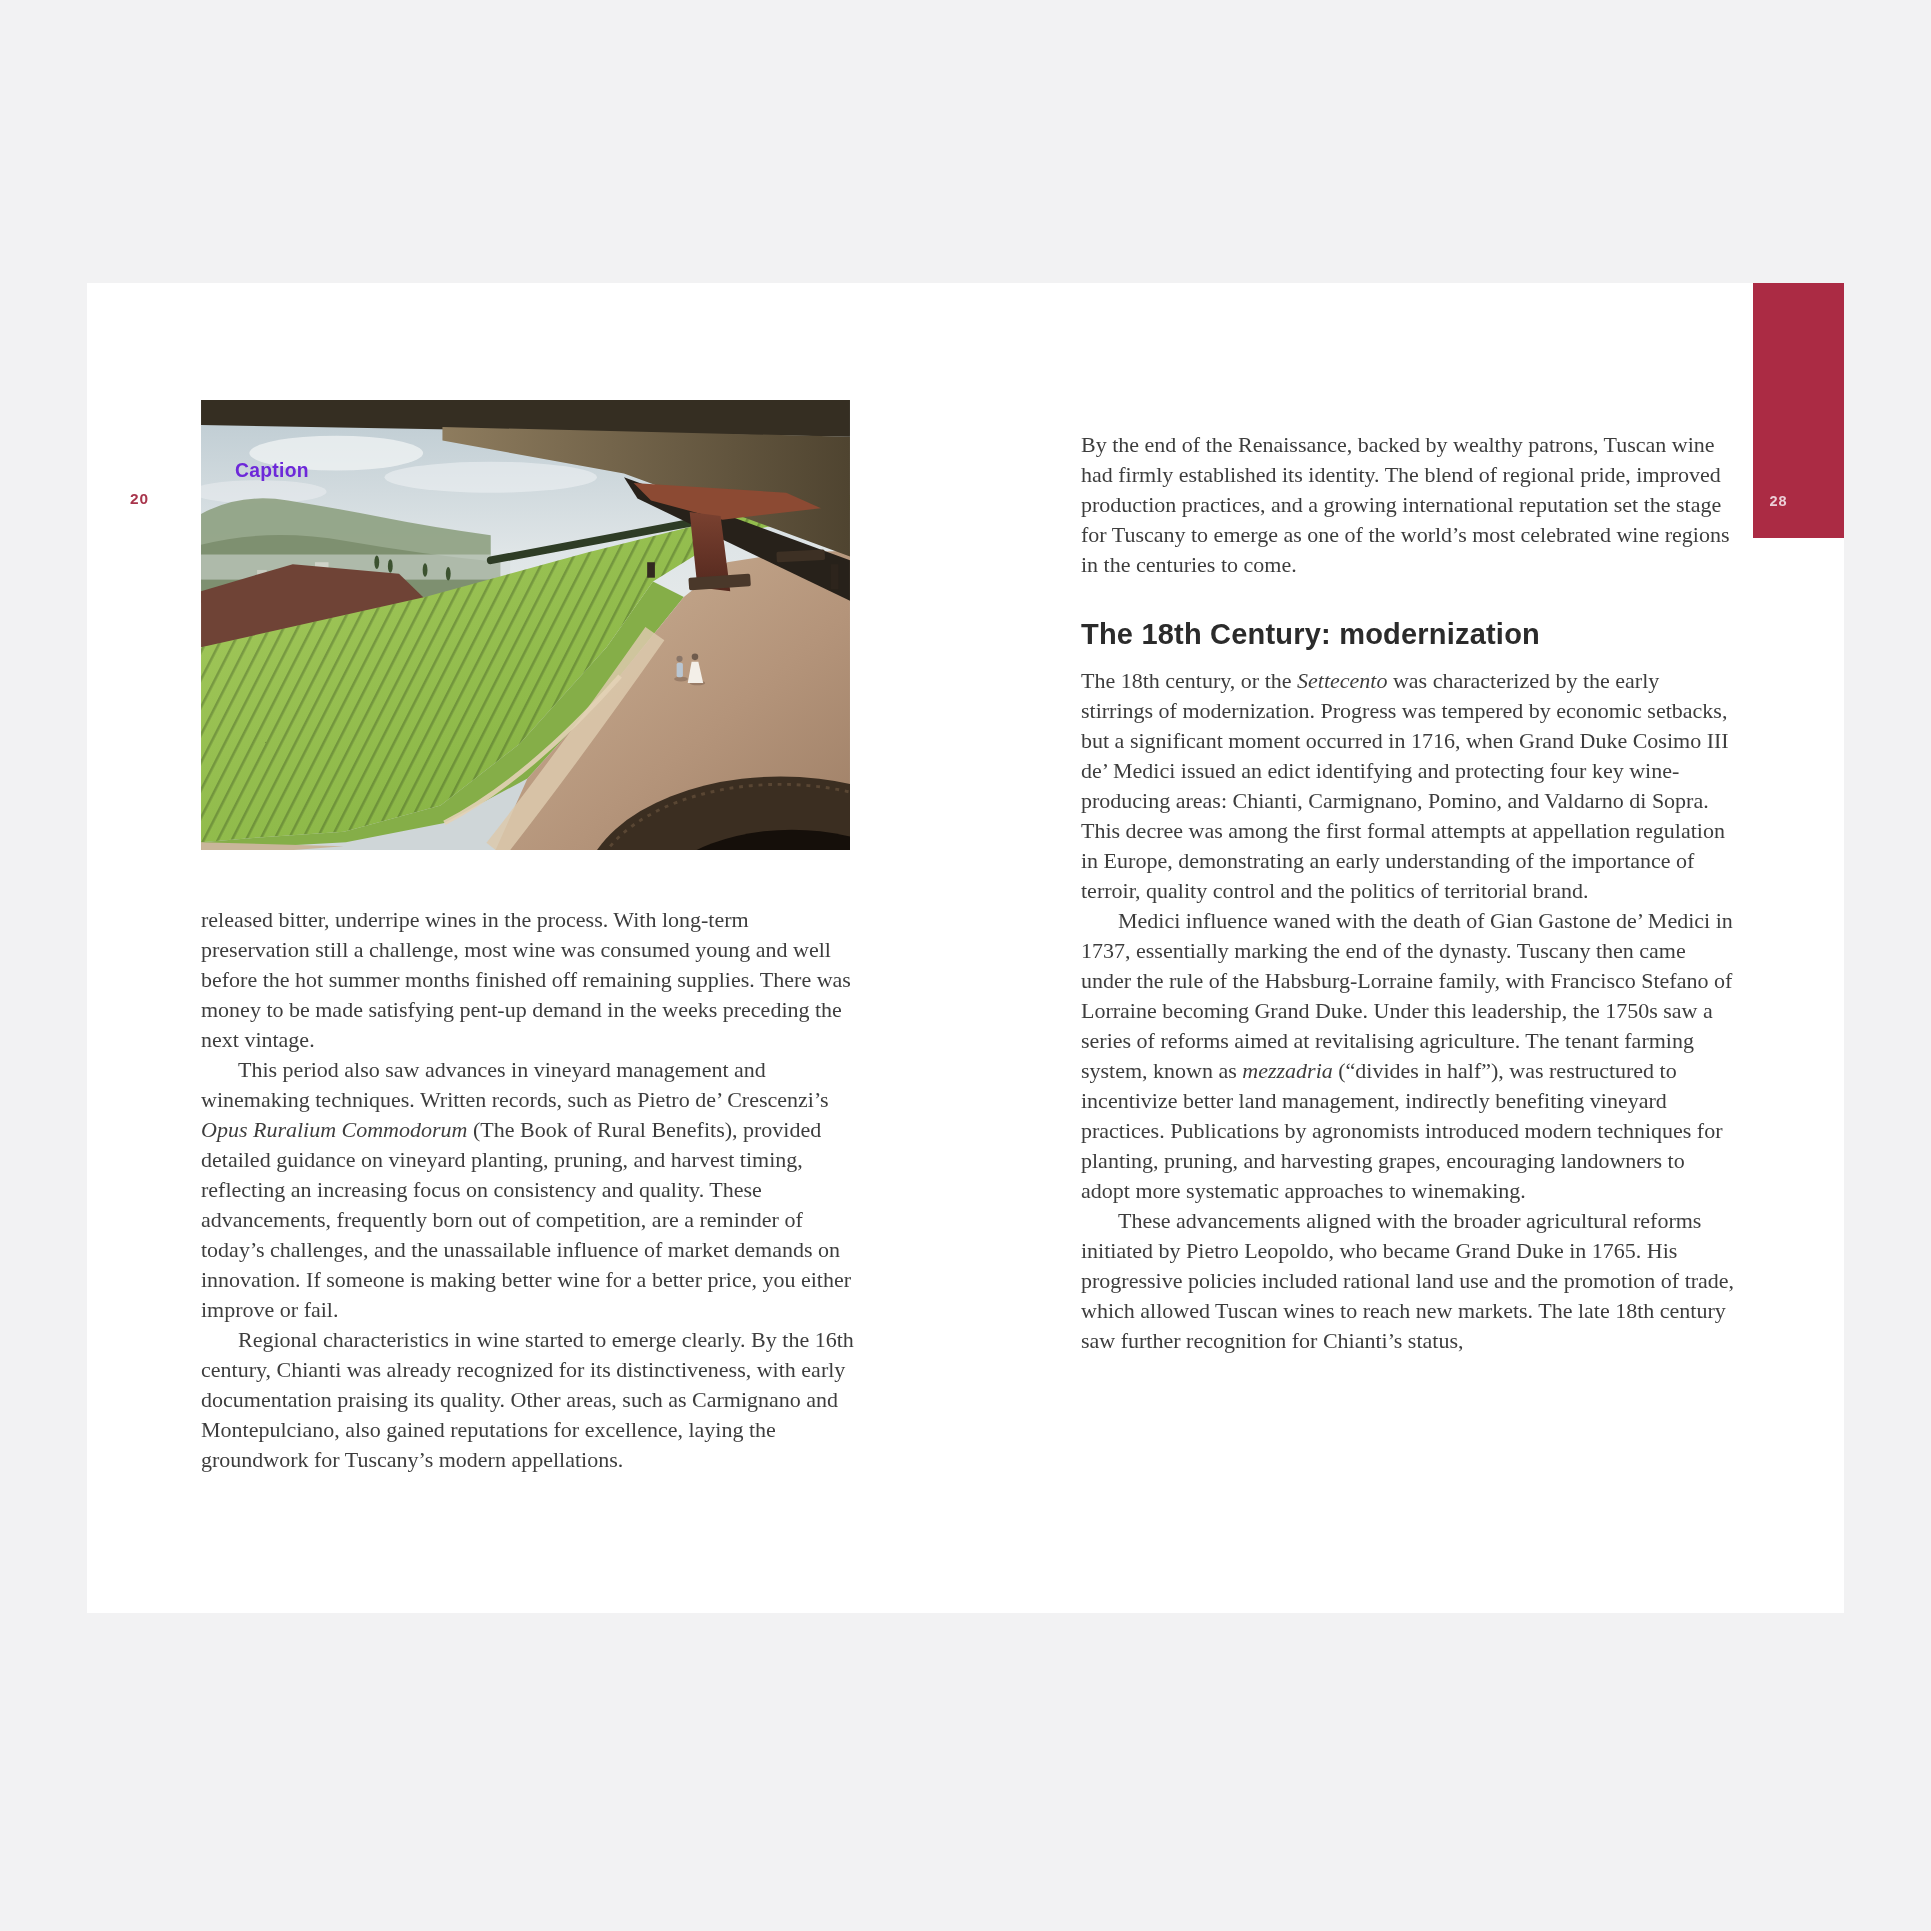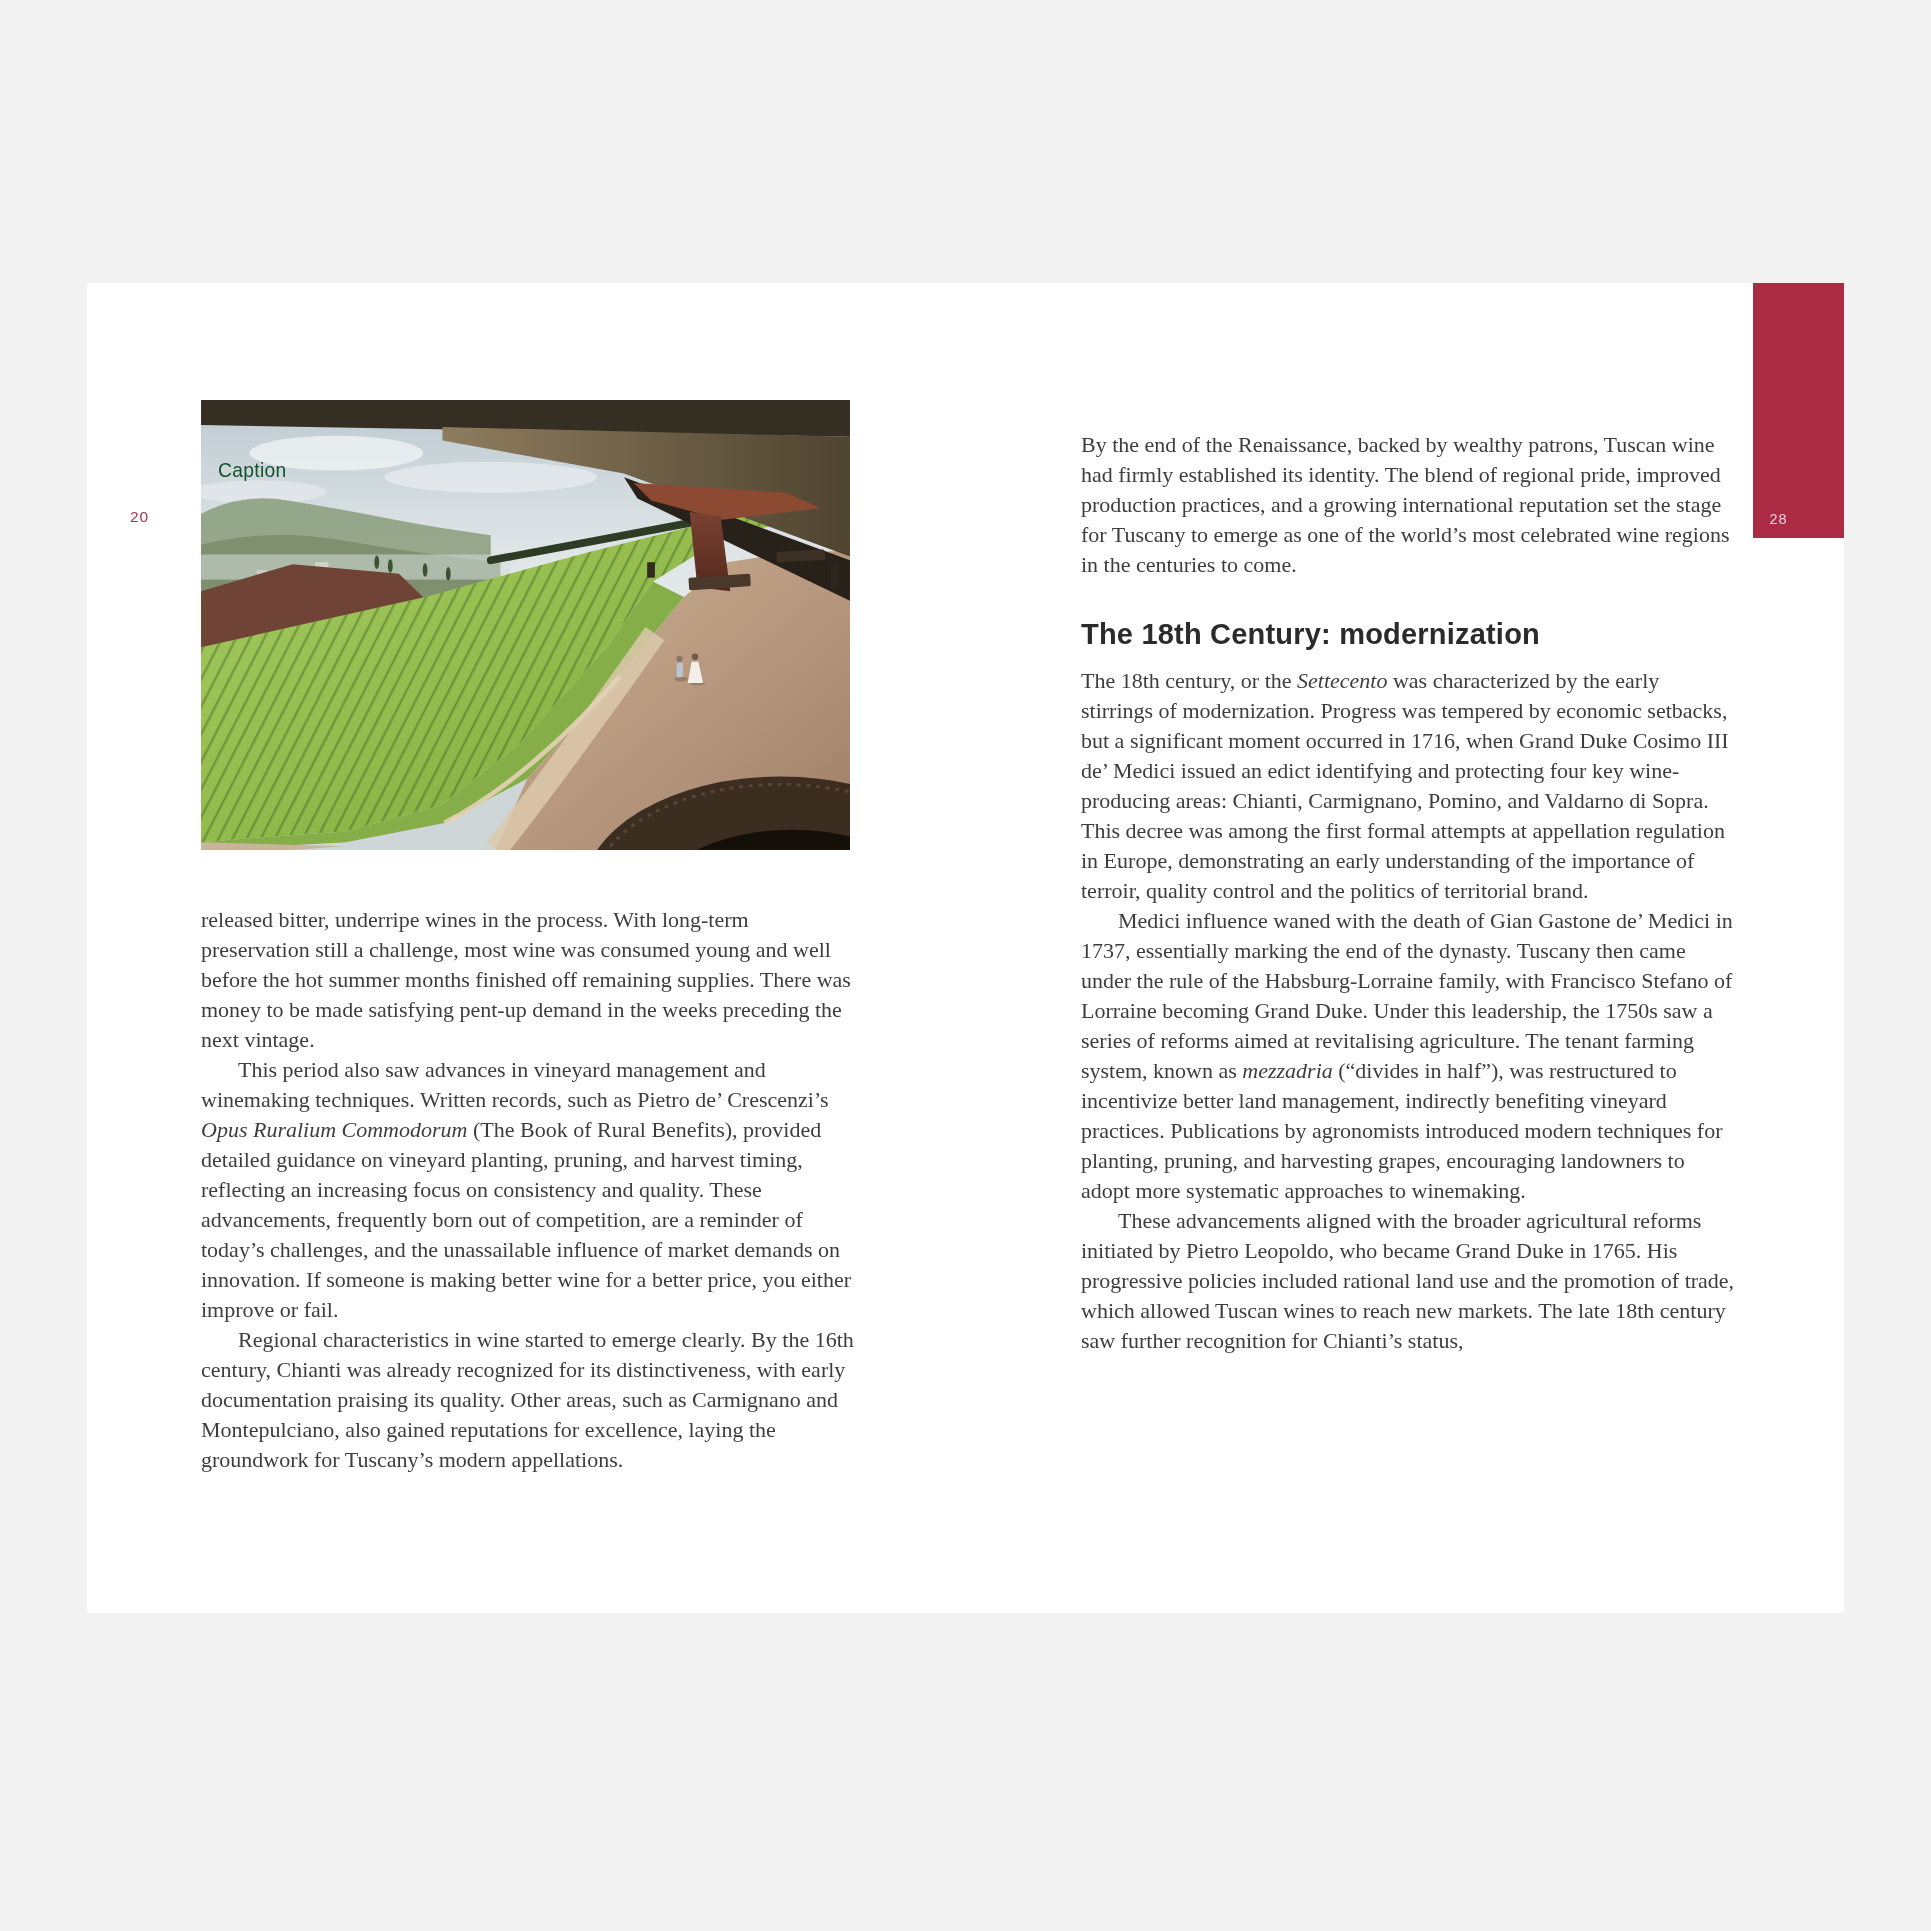--- a/index.html
+++ b/index.html
@@ -9,41 +9,41 @@
     font-family:"Liberation Serif","DejaVu Serif",serif;
   }
   .page{
     position:absolute;left:87px;top:283px;width:1757px;height:1330px;
     background:#ffffff;
   }
   
   .pagenum{
     position:absolute;
     font-family:"Liberation Sans","DejaVu Sans",sans-serif;
-    font-weight:normal;font-size:15.4px;letter-spacing:1px;margin-top:18px;
+    font-weight:bold;font-size:15.4px;letter-spacing:1px;
   }
   .pagenum.left{left:43px;top:207px;color:#a8354c;}
   
   .redbar{
     position:absolute;left:1666px;top:0;width:91px;height:255px;
     background:#ab2b44;
   }
   .redbar .pagenum{
     left:16.4px;top:210px;color:#eccfd7;font-size:14.5px;
   }
   
   .photo{
     position:absolute;left:114px;top:117px;width:649px;height:450px;
     overflow:hidden;background:#cfd6d8;
   }
   .photo svg{display:block;width:649px;height:450px;}
   .photo .caption{
-    position:absolute;left:17px;top:60px;
+    position:absolute;left:34px;top:60px;
     font-family:"Liberation Sans","DejaVu Sans",sans-serif;
-    font-size:19.3px;font-weight:400;color:#14532d;letter-spacing:0.3px;
+    font-size:19.3px;font-weight:700;color:#6d28d9;letter-spacing:0.3px;
   }
   
   .col{position:absolute;font-size:22px;line-height:30px;color:#3d3d3d;margin-top:38px;}
   .col p{margin:0;text-align:left;}
   .col p.ind{text-indent:37px;}
   .col i{font-style:italic;}
   .left-col{left:114px;top:584px;width:653px;}
   .right-col{left:994px;top:109px;width:655px;}
   .right-col h2{
     font-family:"Liberation Sans","DejaVu Sans",sans-serif;

